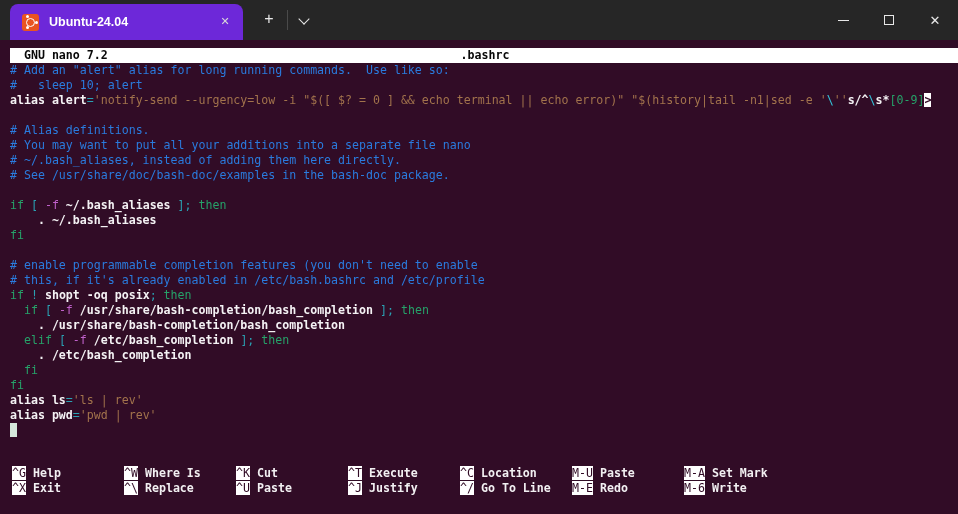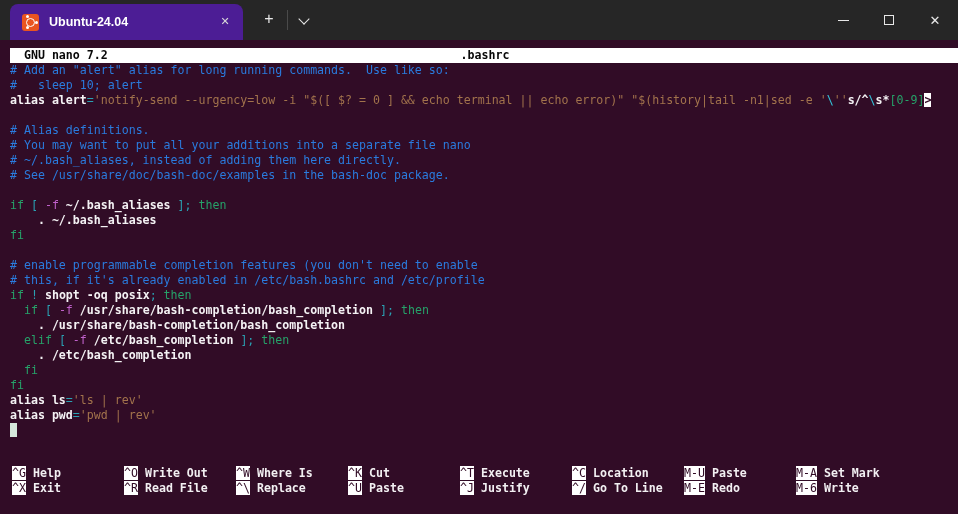--- a/index.html
+++ b/index.html
@@ -11,21 +11,21 @@
     font-family: "DejaVu Sans Mono", monospace;
   }
 
   
   .titlebar {
     position: absolute; top: 0; left: 0; width: 958px; height: 40px;
     background: #262626;
   }
   .tab {
     position: absolute; left: 10px; top: 4px; width: 233px; height: 36px;
-    background: #4c1d95; border-radius: 8px 8px 0 0;
+    background: #6d28d9; border-radius: 8px 8px 0 0;
     display: flex; align-items: center; cursor: default;
   }
   .ubuntu-logo {
     width: 17px; height: 17px; flex: 0 0 auto;
     background: #E95420; border-radius: 3px;
     position: relative; margin-left: 12px;
   }
   .ubuntu-logo::before {
     content: ""; position: absolute; left: 4px; top: 4px; right: 4px; bottom: 4px;
     border: 1.8px solid #fff; border-radius: 50%;
@@ -165,24 +165,20 @@
       <div class="code-line"><span class="sg-w">alias pwd</span><span class="sg-t">=</span><span class="sg-s">'pwd | rev'</span></div>
       <div class="code-line"><span class="sg-cursor"> </span></div>
     </div>
 
   <div class="shortcut-bar">
       <div class="sc-col">
         <div class="sc-item"><span class="sc-key">^G</span><span class="sc-label">Help</span></div>
         <div class="sc-item"><span class="sc-key">^X</span><span class="sc-label">Exit</span></div>
       </div>
       <div class="sc-col">
-        <div class="sc-item"><span class="sc-key">^O</span><span class="sc-label">Write Out</span></div>
-        <div class="sc-item"><span class="sc-key">^R</span><span class="sc-label">Read File</span></div>
-      </div>
-      <div class="sc-col">
         <div class="sc-item"><span class="sc-key">^W</span><span class="sc-label">Where Is</span></div>
         <div class="sc-item"><span class="sc-key">^\</span><span class="sc-label">Replace</span></div>
       </div>
       <div class="sc-col">
         <div class="sc-item"><span class="sc-key">^K</span><span class="sc-label">Cut</span></div>
         <div class="sc-item"><span class="sc-key">^U</span><span class="sc-label">Paste</span></div>
       </div>
       <div class="sc-col">
         <div class="sc-item"><span class="sc-key">^T</span><span class="sc-label">Execute</span></div>
         <div class="sc-item"><span class="sc-key">^J</span><span class="sc-label">Justify</span></div>

